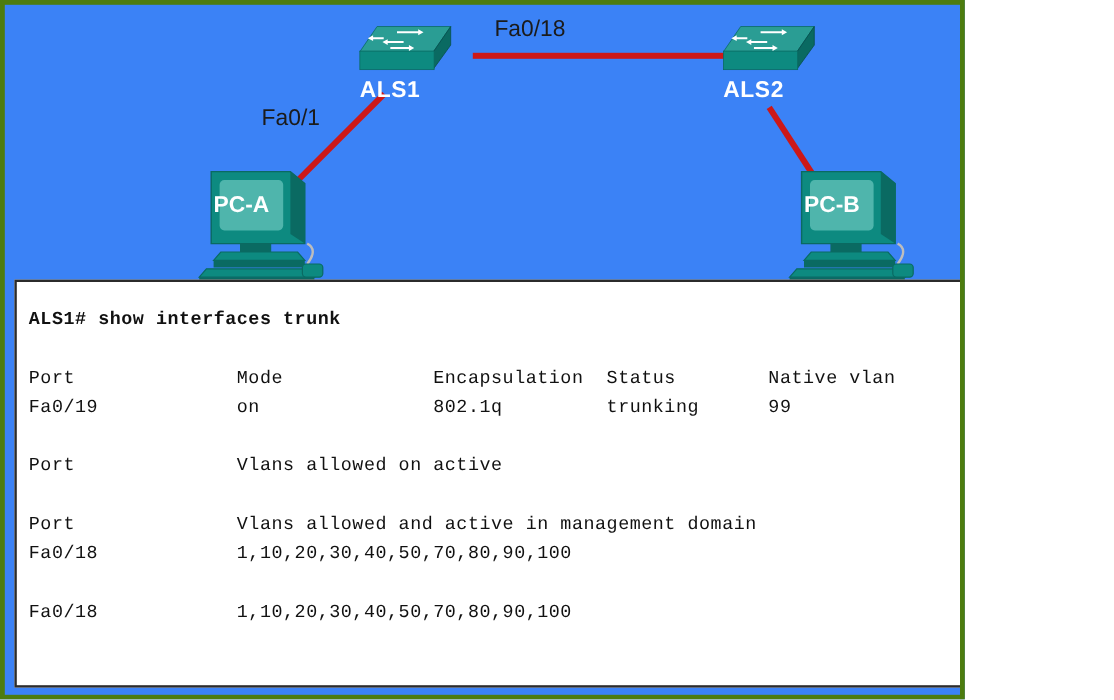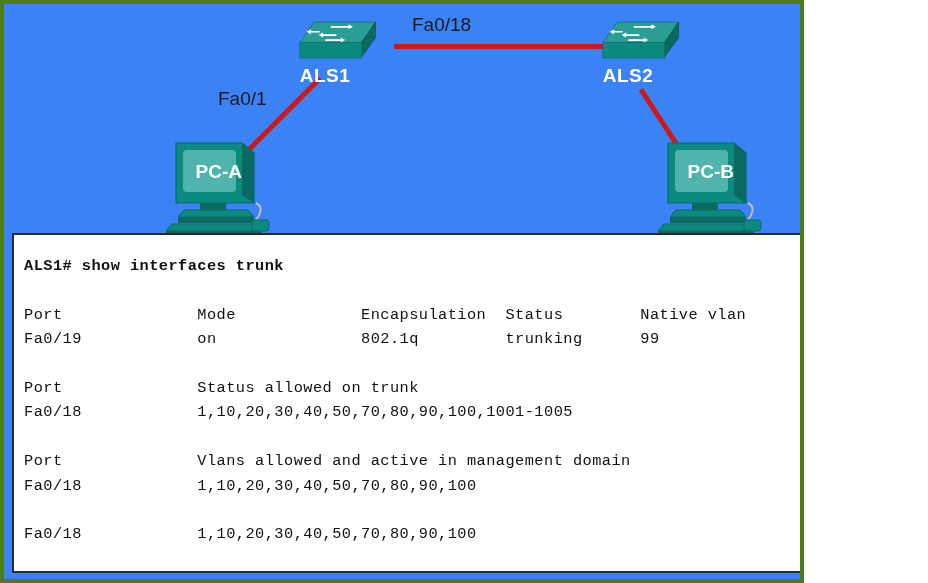--- a/index.html
+++ b/index.html
@@ -69,21 +69,21 @@
   
   .pc {
     position: absolute;
     width: 108px;
     height: 96px;
   }
   .pc-name {
     position: absolute;
     left: 6px; top: 22px;
     width: 78px;
-    text-align: right;
+    text-align: left;
     color: #ffffff;
     font-family: "Liberation Sans", sans-serif;
     font-weight: bold;
     font-size: 19px;
     z-index: 6;
   }
 
   
   #terminal {
     position: absolute;
@@ -202,22 +202,21 @@
 
   <div id="terminal">
 
     <pre class="term cmd">ALS1# show interfaces trunk</pre>
     <pre class="term"> </pre>
 
     <pre class="term">Port              Mode             Encapsulation  Status        Native vlan</pre>
     <pre class="term">Fa0/19            on               802.1q         trunking      99</pre>
     <pre class="term"> </pre>
 
-    <pre class="term">Port              Status allowed on trunk</pre>
-    <pre class="term">Fa0/18            1,10,20,30,40,50,70,80,90,100,1001-1005</pre>
+    <pre class="term">Port              Vlans allowed on active</pre>
     <pre class="term"> </pre>
 
     <pre class="term">Port              Vlans allowed and active in management domain</pre>
     <pre class="term">Fa0/18            1,10,20,30,40,50,70,80,90,100</pre>
     <pre class="term"> </pre>
 
     <pre class="term">Fa0/18            1,10,20,30,40,50,70,80,90,100</pre>
 
   </div>
 

